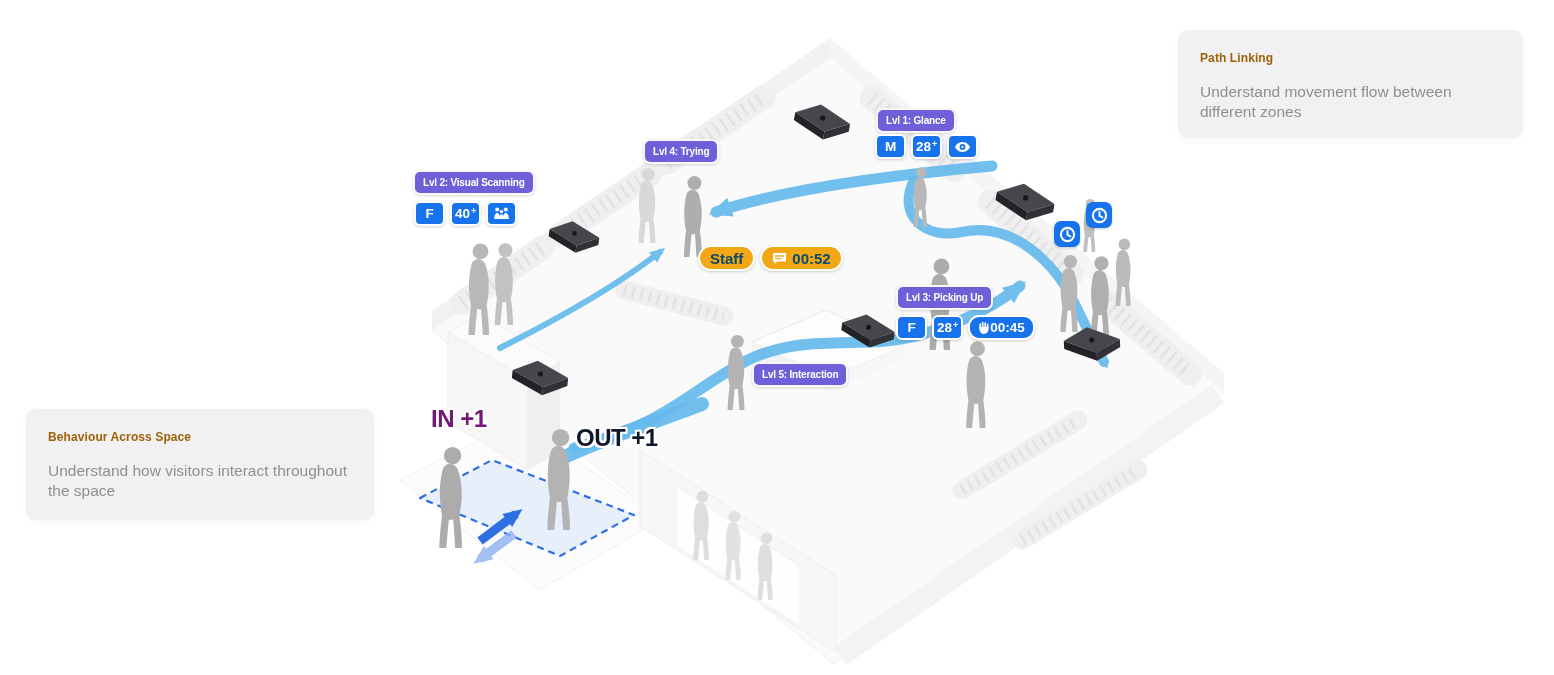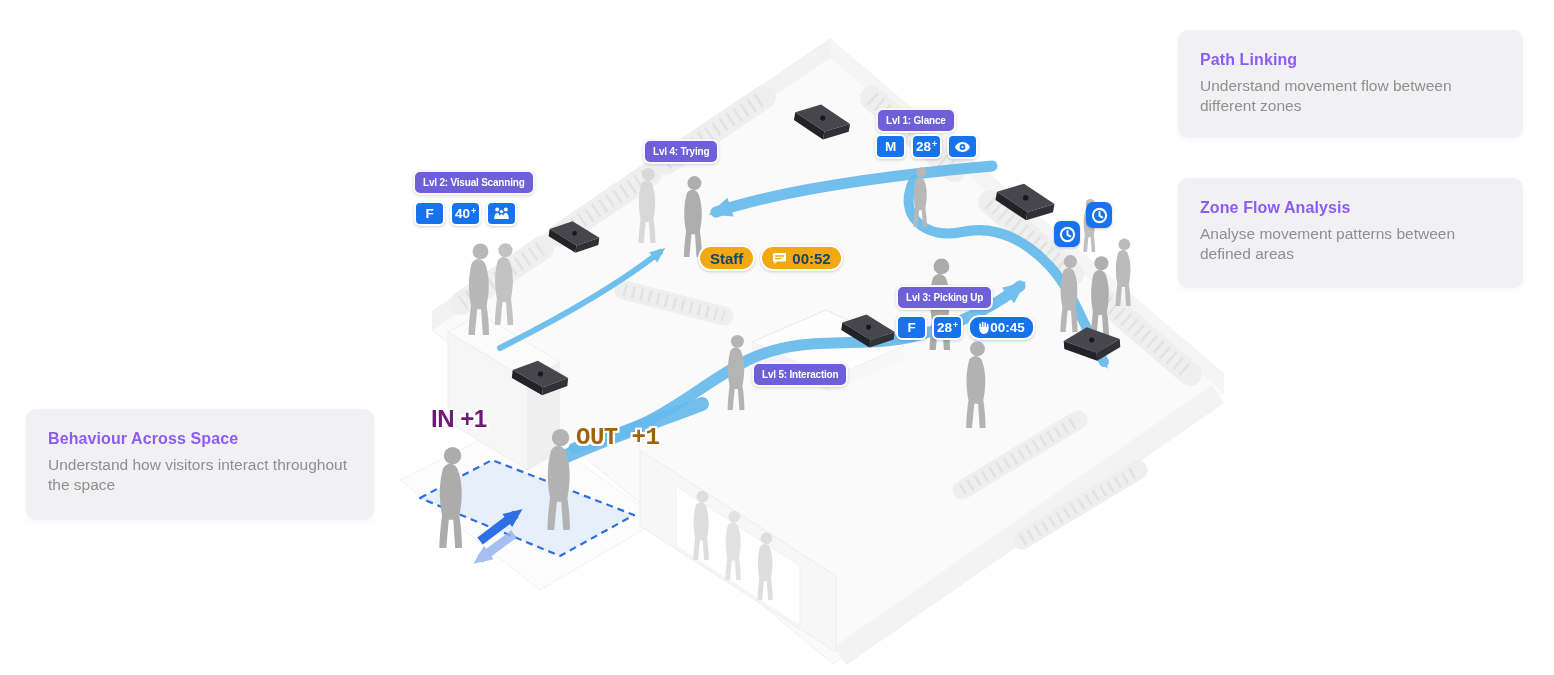--- a/index.html
+++ b/index.html
@@ -3,22 +3,22 @@
 <meta charset="utf-8">
 <style>
   html,body{margin:0;padding:0;background:#fff;}
   .stage{position:relative;width:1554px;height:675px;overflow:hidden;background:#fff;
          font-family:"Liberation Sans","DejaVu Sans",sans-serif;}
   svg.scene{position:absolute;left:0;top:0;}
 
   
   .card{position:absolute;background:#F1F1F3;border-radius:10px;padding:21px 22px;
         box-shadow:0 2px 6px rgba(0,0,0,.04);box-sizing:border-box;}
-  .card-title{font-size:16px;font-weight:700;color:#8b5cf6;letter-spacing:.1px;}
-  .card-body{margin-top:7px;font-size:15.5px;line-height:1.32;color:#8F8F8F;}
+  .card-title{font-size:12px;font-weight:700;color:#a16207;letter-spacing:.1px;}
+  .card-body{margin-top:17px;font-size:15.5px;line-height:1.32;color:#8F8F8F;}
 
   
   .lvl{position:absolute;background:#6F5FD8;color:#fff;font-size:10px;font-weight:700;
        letter-spacing:-.2px;line-height:19px;padding:1px 8px;border:2px solid rgba(255,255,255,.95);
        border-radius:7px;white-space:nowrap;box-shadow:0 1px 3px rgba(0,0,0,.15);}
 
   
   .chips{position:absolute;display:flex;gap:5px;align-items:flex-start;}
   .chip{display:inline-flex;align-items:center;justify-content:center;height:21px;min-width:21px;
         background:#1673EB;color:#fff;border:2px solid #fff;border-radius:6px;
@@ -35,21 +35,21 @@
 
   
   .clock-badge{position:absolute;width:26px;height:26px;border-radius:7px;background:#1673EB;
         display:flex;align-items:center;justify-content:center;box-shadow:0 1px 3px rgba(0,0,0,.2);}
 
   
   .counter{position:absolute;font-size:24px;font-weight:800;letter-spacing:-.5px;white-space:nowrap;
         text-shadow:-2px -2px 0 #fff,2px -2px 0 #fff,-2px 2px 0 #fff,2px 2px 0 #fff,
                     0 -2px 0 #fff,0 2px 0 #fff,-2px 0 0 #fff,2px 0 0 #fff;}
   .counter.in{color:#701a75;}
-  .counter.out{color:#a16207;font-family:Liberation Mono, monospace;}
+  .counter.out{color:#0f172a;}
 
   
   .rack-base{stroke:#EFEFEF;stroke-width:24;fill:none;stroke-linecap:round;}
   .rack-ticks{stroke:#DFDFDF;stroke-width:15;fill:none;stroke-dasharray:2.5 6;opacity:.85;}
   .rack-sm .rack-base{stroke-width:19;}
   .rack-sm .rack-ticks{stroke-width:12;}
   .flow{stroke:#66BAEC;fill:none;stroke-linecap:round;opacity:.92;}
 </style>
 </head>
 <body>
@@ -184,24 +184,20 @@
       <use href="#device" transform="translate(868,331) rotate(8) scale(0.95)"></use>
       <use href="#device" transform="translate(1025,202) rotate(10) scale(1.05)"></use>
       <use href="#device" transform="translate(1092,344) rotate(-4)"></use>
     </g>
   </svg>
 
   <div class="card" style="left:1178px;top:30px;width:345px;height:108px;">
     <div class="card-title">Path Linking</div>
     <div class="card-body">Understand movement flow between different zones</div>
   </div>
-  <div class="card" style="left:1178px;top:178px;width:345px;height:110px;">
-    <div class="card-title">Zone Flow Analysis</div>
-    <div class="card-body">Analyse movement patterns between defined areas</div>
-  </div>
   <div class="card" style="left:26px;top:409px;width:348px;height:111px;">
     <div class="card-title">Behaviour Across Space</div>
     <div class="card-body">Understand how visitors interact throughout the space</div>
   </div>
 
   <div class="lvl" style="left:876px;top:108px;">Lvl 1: Glance</div>
   <div class="lvl" style="left:413px;top:170px;">Lvl 2: Visual Scanning</div>
   <div class="lvl" style="left:896px;top:285px;">Lvl 3: Picking Up</div>
   <div class="lvl" style="left:643px;top:139px;">Lvl 4: Trying</div>
   <div class="lvl" style="left:752px;top:362px;">Lvl 5: Interaction</div>

